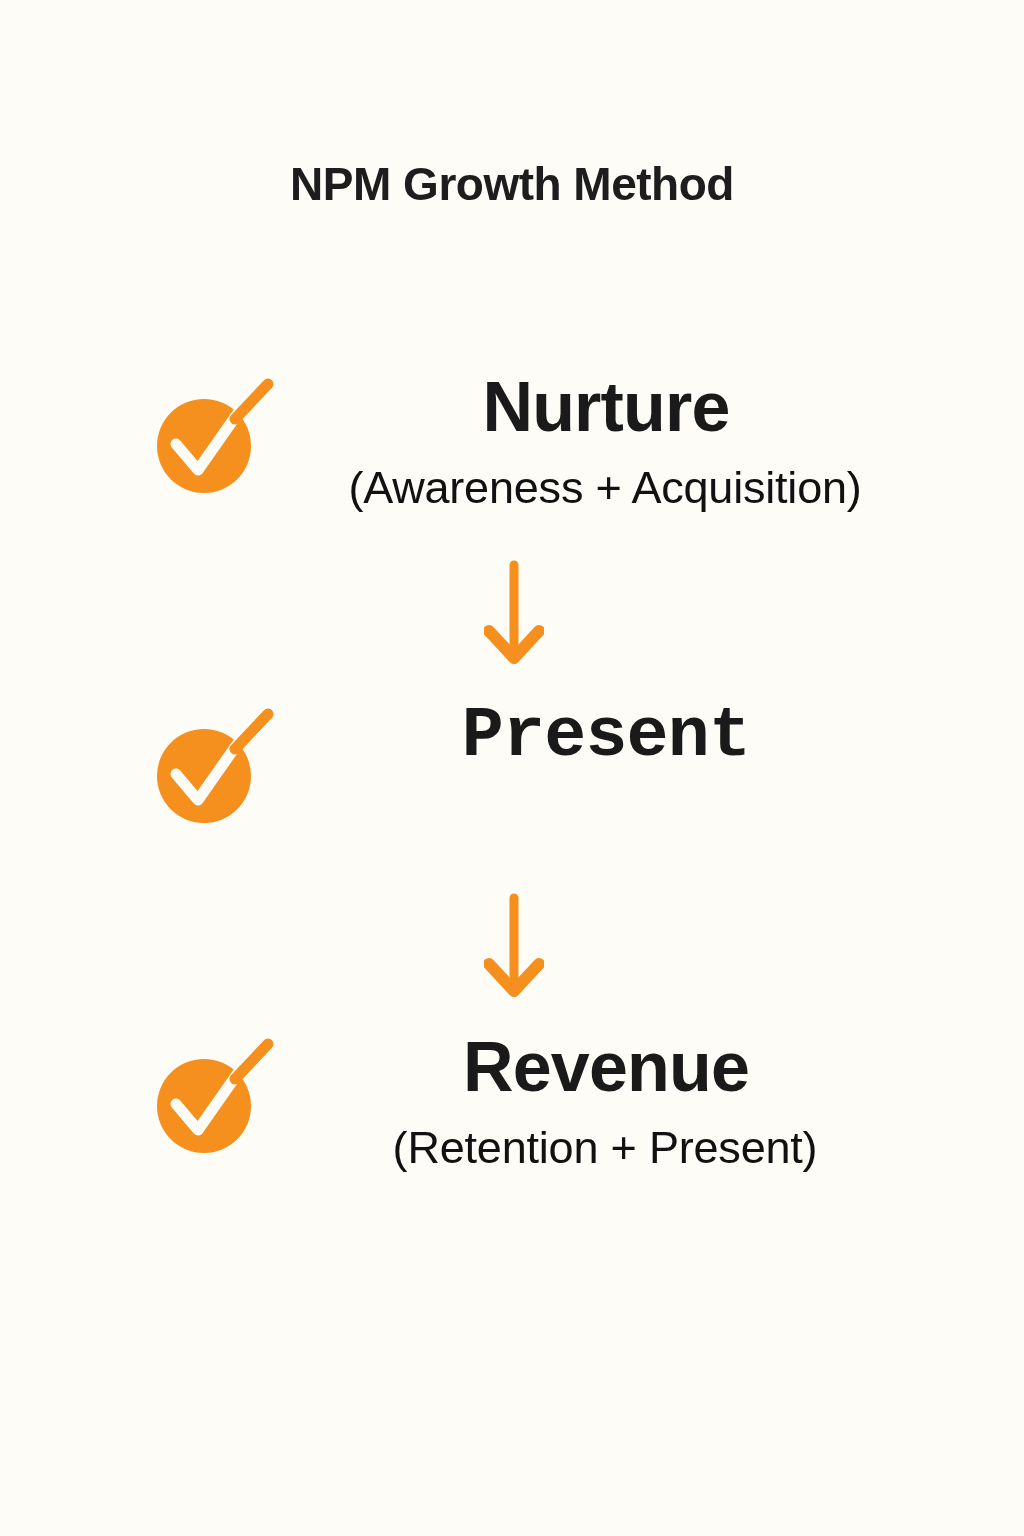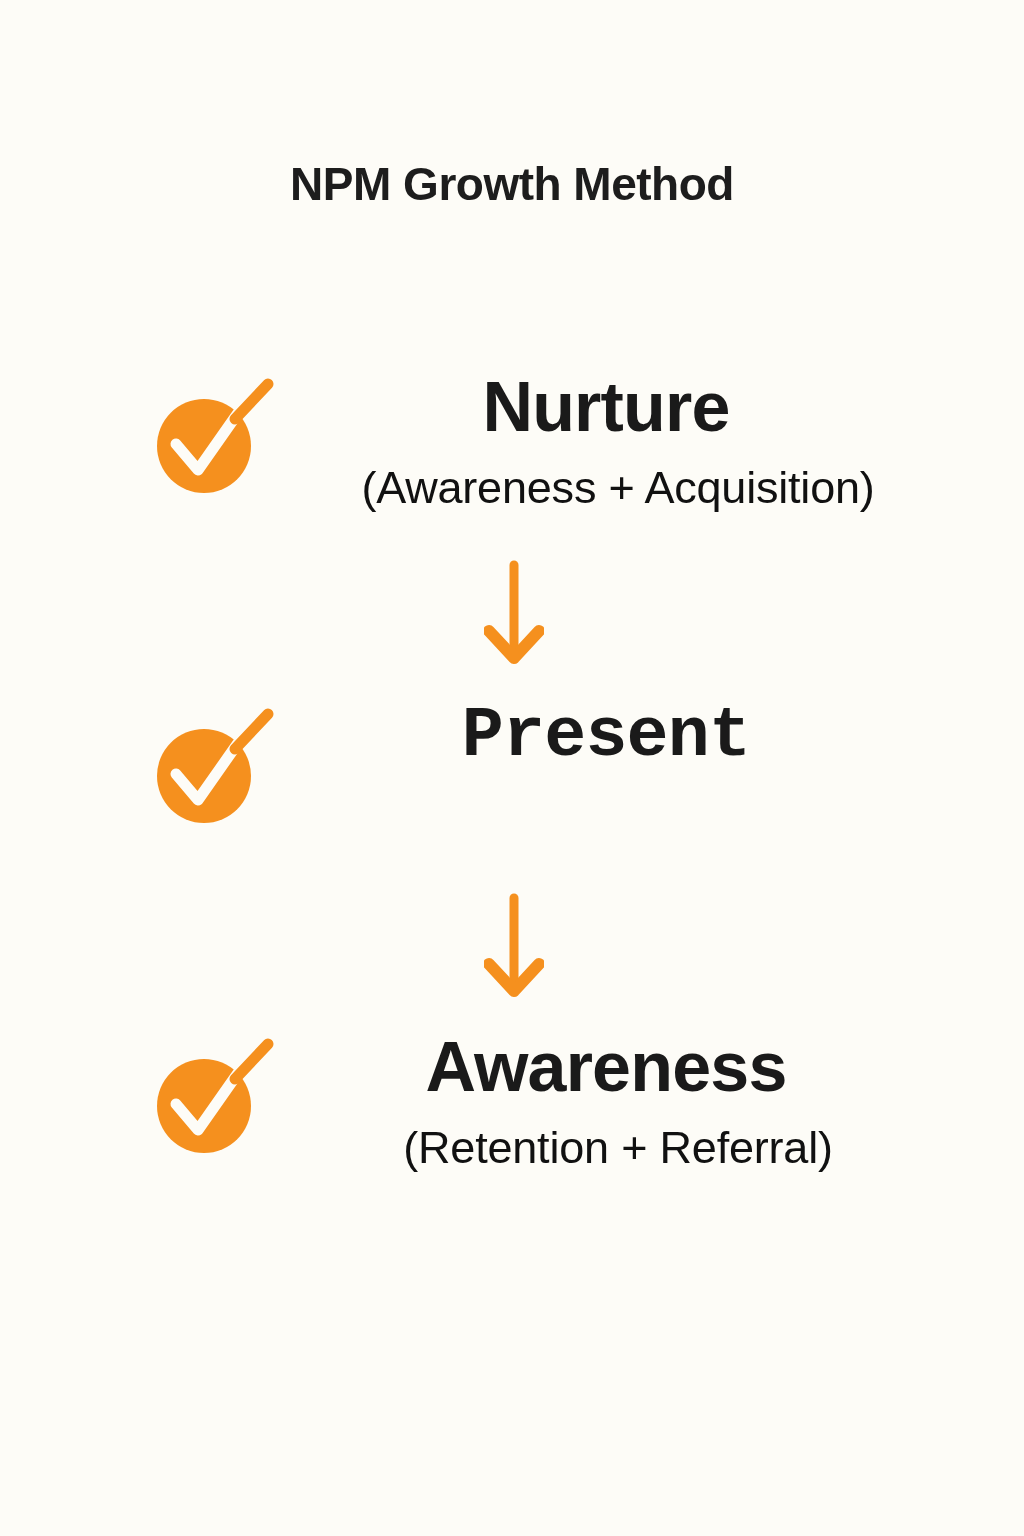--- a/index.html
+++ b/index.html
@@ -70,21 +70,21 @@
     text-align: center;
     font-size: 70px;
     font-weight: 700;
     letter-spacing: -0.8px;
     color: #1A1A1A;
     line-height: 1.0;
     white-space: nowrap;
   }
   .stage-subtitle {
     position: absolute;
-    left: 268px;
+    left: 255px;
     top: 92px;
     width: 700px;
     text-align: center;
     font-size: 45px;
     font-weight: 400;
     letter-spacing: -0.2px;
     color: #111111;
     line-height: 1.05;
     white-space: nowrap;
   }
@@ -160,18 +160,18 @@
   <div class="stage stage-3">
 
     <div class="check-icon">
       <svg viewBox="0 0 125 120" xmlns="http://www.w3.org/2000/svg">
         <circle cx="52" cy="68" r="47" fill="#F5901E"></circle>
         <path d="M24 66 L46 92 L93 25" fill="none" stroke="#FDFCF7" stroke-width="11" stroke-linecap="round" stroke-linejoin="round"></path>
         <path d="M83 41 L116 6" fill="none" stroke="#F5901E" stroke-width="11" stroke-linecap="round"></path>
       </svg>
     </div>
 
-    <div class="stage-heading">Awareness</div>
+    <div class="stage-heading">Revenue</div>
 
-    <div class="stage-subtitle">(Retention + Referral)</div>
+    <div class="stage-subtitle">(Retention + Present)</div>
   </div>
 
 </div>
 
 </body></html>

